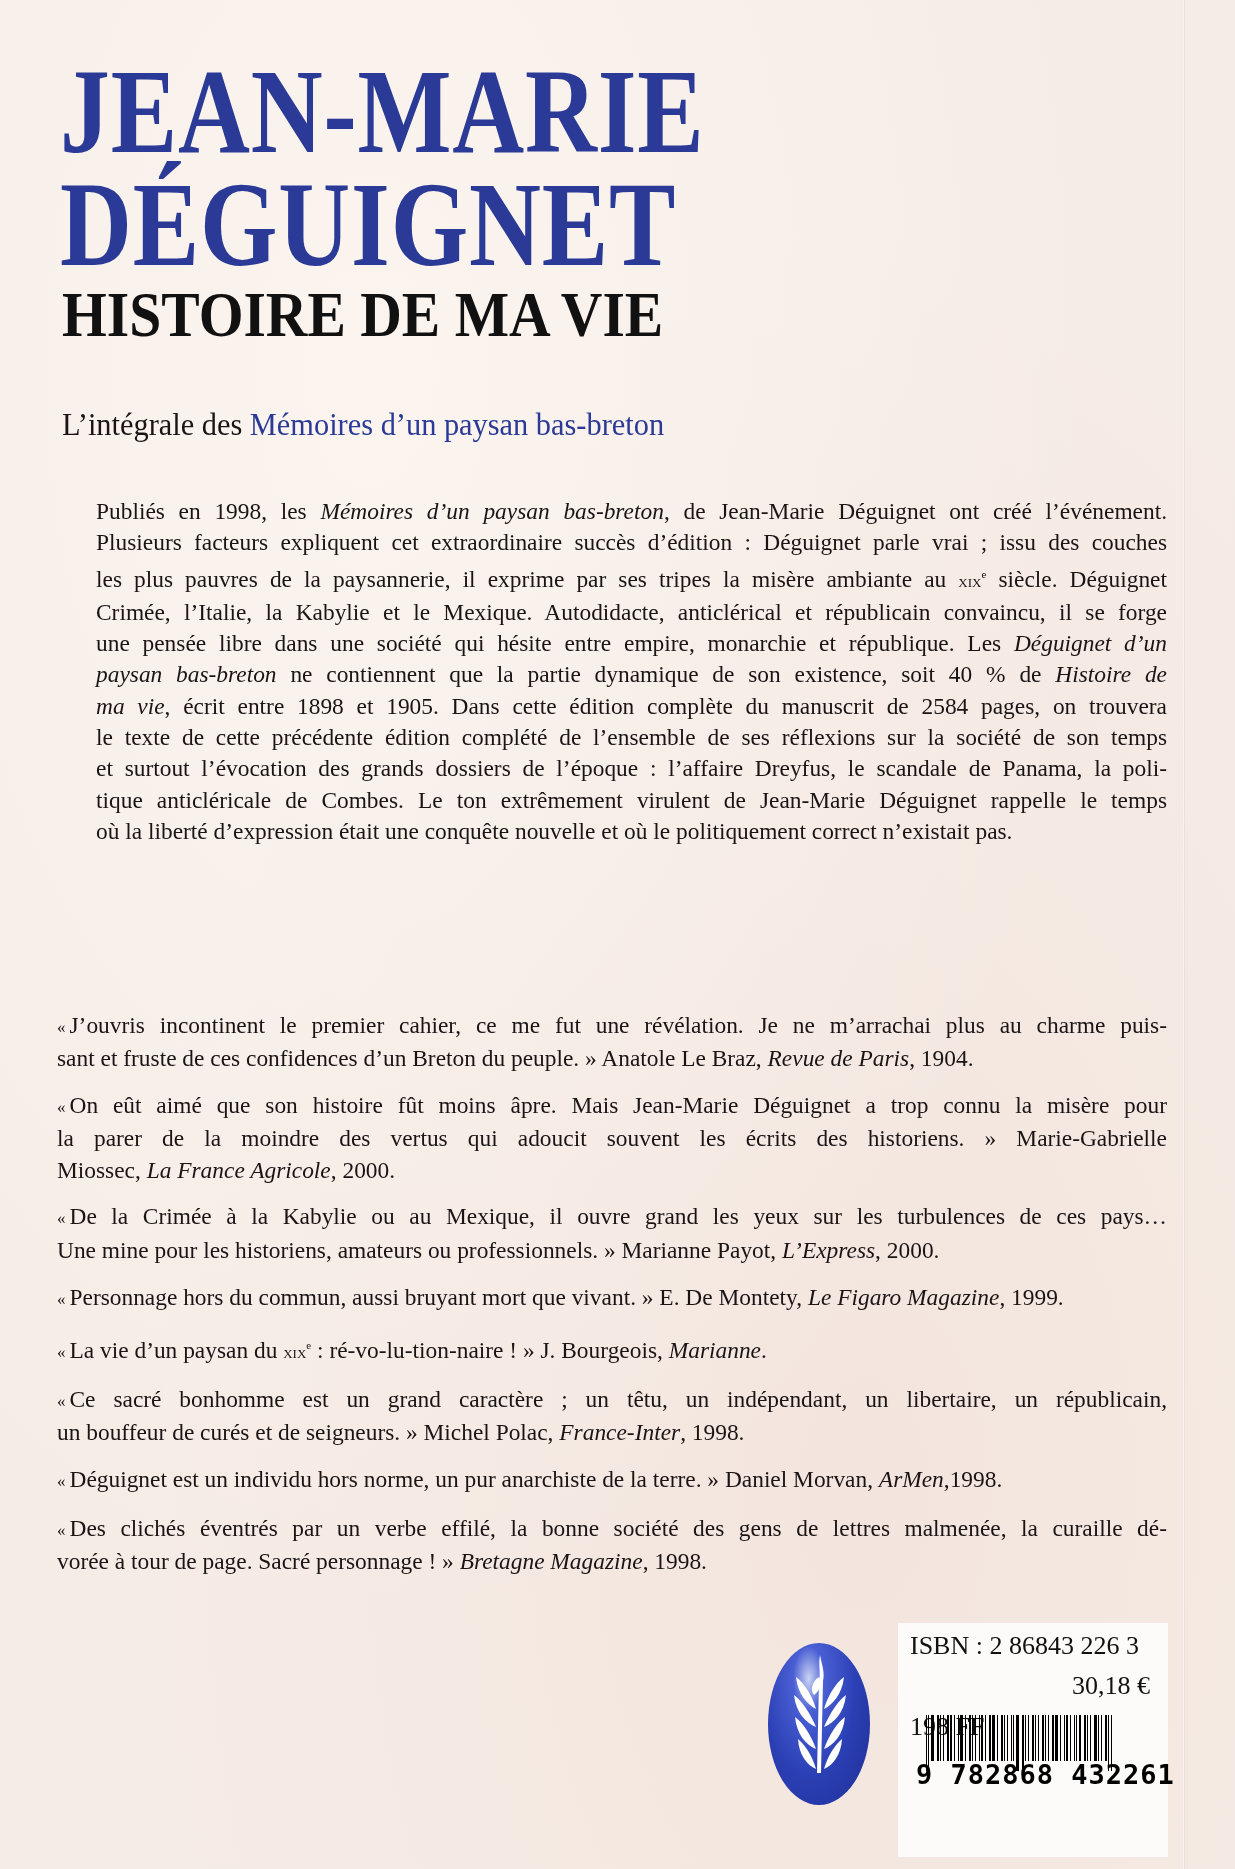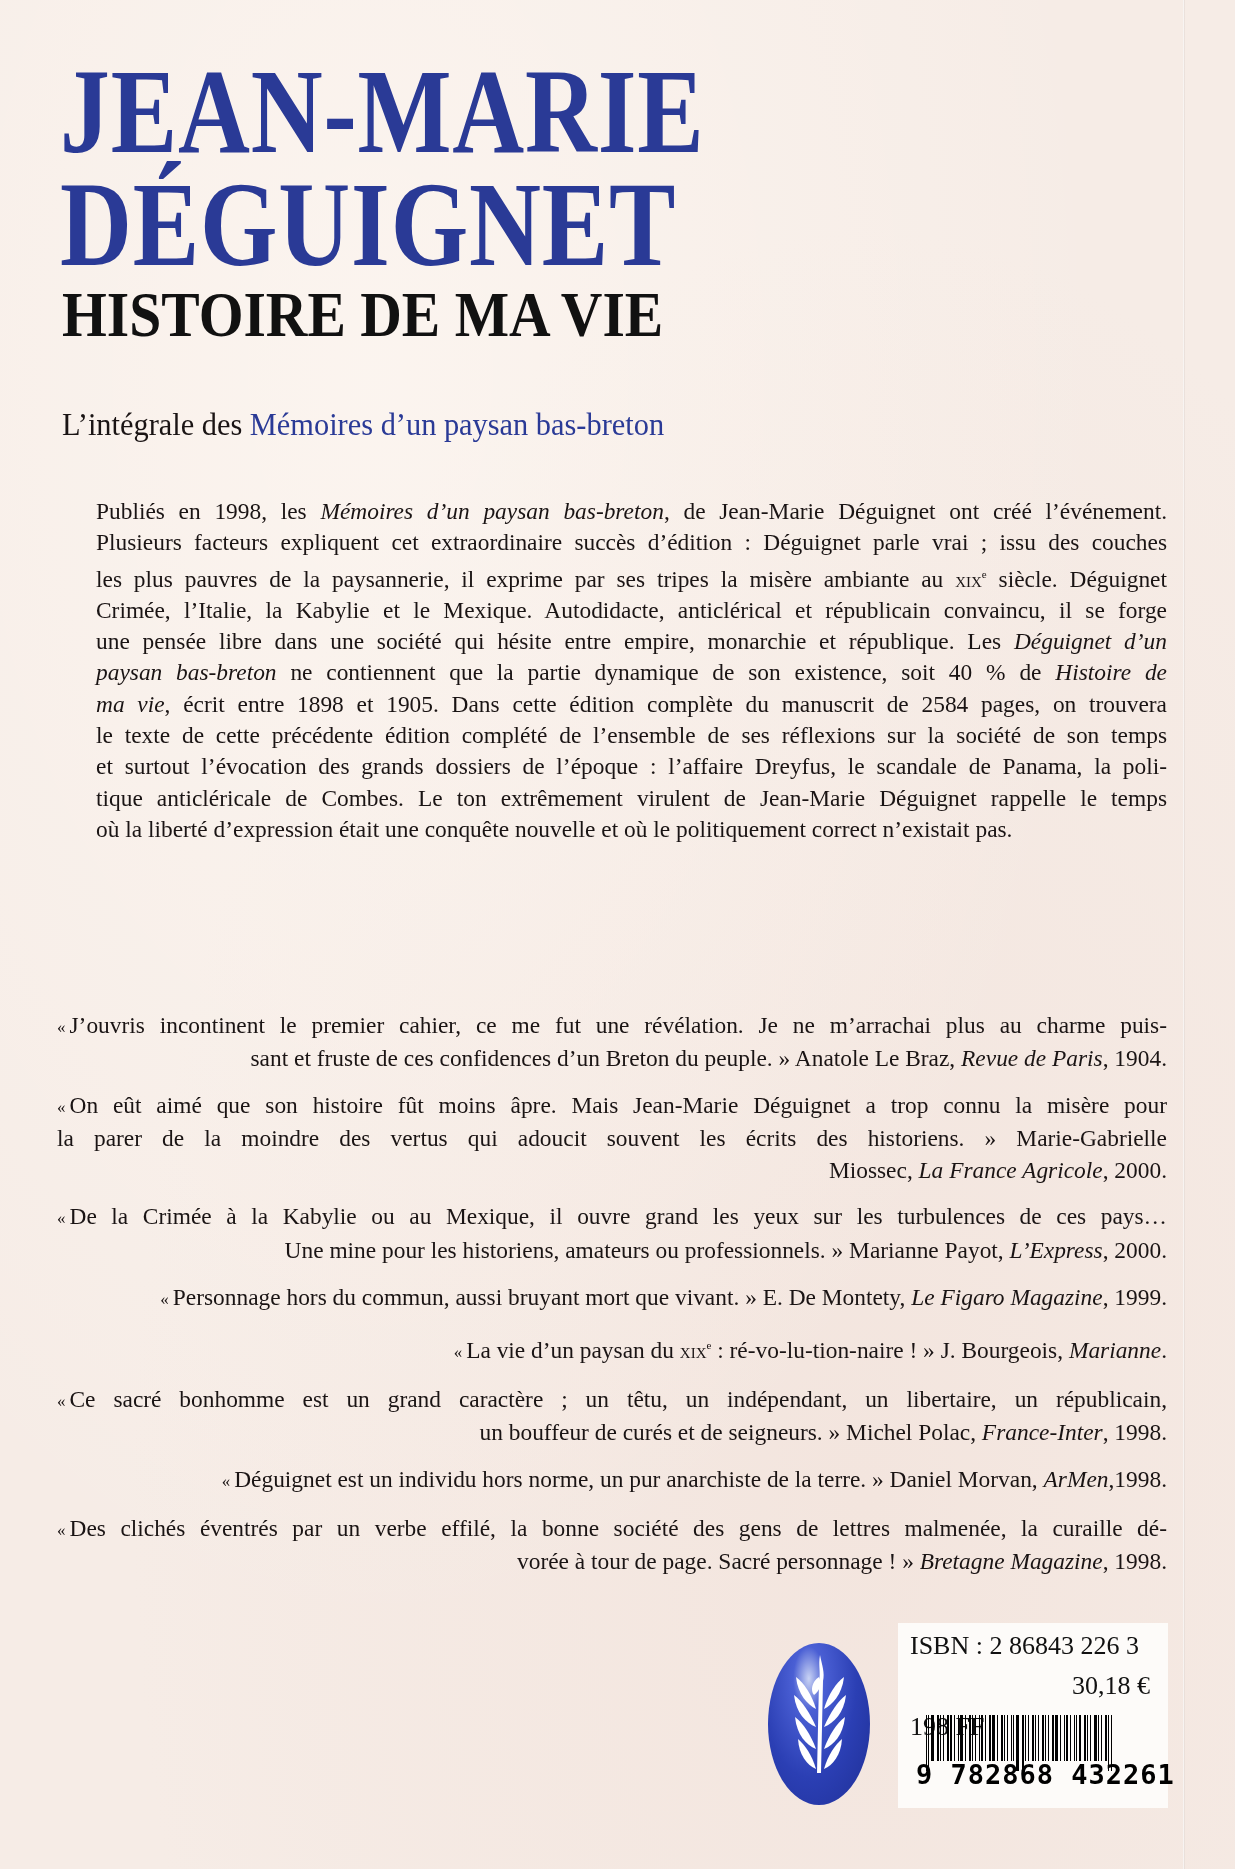--- a/index.html
+++ b/index.html
@@ -39,34 +39,34 @@
     font-size: 23.4px; line-height: 31.3px;
     text-align: justify;
   }
   .body-text .ln { display: block; text-align: justify; text-align-last: justify; white-space: nowrap; margin-left: 39px; }
   .body-text .ln.last { text-align-last: left; }
   .quotes {
     position: absolute; left: 57px; top: 1010px; width: 1110px;
     font-size: 23.4px; line-height: 31.3px;
   }
   .quote { margin: 0 0 15.5px 0; padding-left: 22px; text-indent: -22px; }
-  .quote .ln { display: block; white-space: nowrap; text-align: right; }
+  .quote .ln { display: block; white-space: nowrap; }
   .quote .ln.just { text-align: justify; text-align-last: justify; }
   .qm { font-size: 17px; margin-right: 4px; }
   i { font-style: italic; }
   sup { font-size: 11px; vertical-align: 9px; }
-  .sc { font-variant: small-caps; font-size: 22px; }
+  .sc { font-variant: small-caps; font-size: 18px; }
   .logo {
     position: absolute; left: 768px; top: 1643px; width: 102px; height: 162px;
     border-radius: 50%;
     background: radial-gradient(ellipse at 40% 22%, #c9d3f4 0%, #4a5fd4 18%, #2b3fb4 55%, #1f2f96 100%);
   }
   .logo svg { position: absolute; left: 0; top: 0; }
   .isbn-label {
-    position: absolute; left: 898px; top: 1623px; width: 270px; height: 185px;
+    position: absolute; left: 898px; top: 1623px; width: 270px; height: 234px;
     background: #fdfbf9;
   }
   .isbn-line {
     position: absolute; left: 12px; font-size: 26px; color: #111; white-space: nowrap;
   }
   .isbn-line.one { top: 8px; }
   .isbn-line.two { top: 48px; width: 240px; }
   .price-ff { position: absolute; left: 0; margin-top: 41px; }
   .price-eur { position: absolute; right: 0; }
   .barcode {

